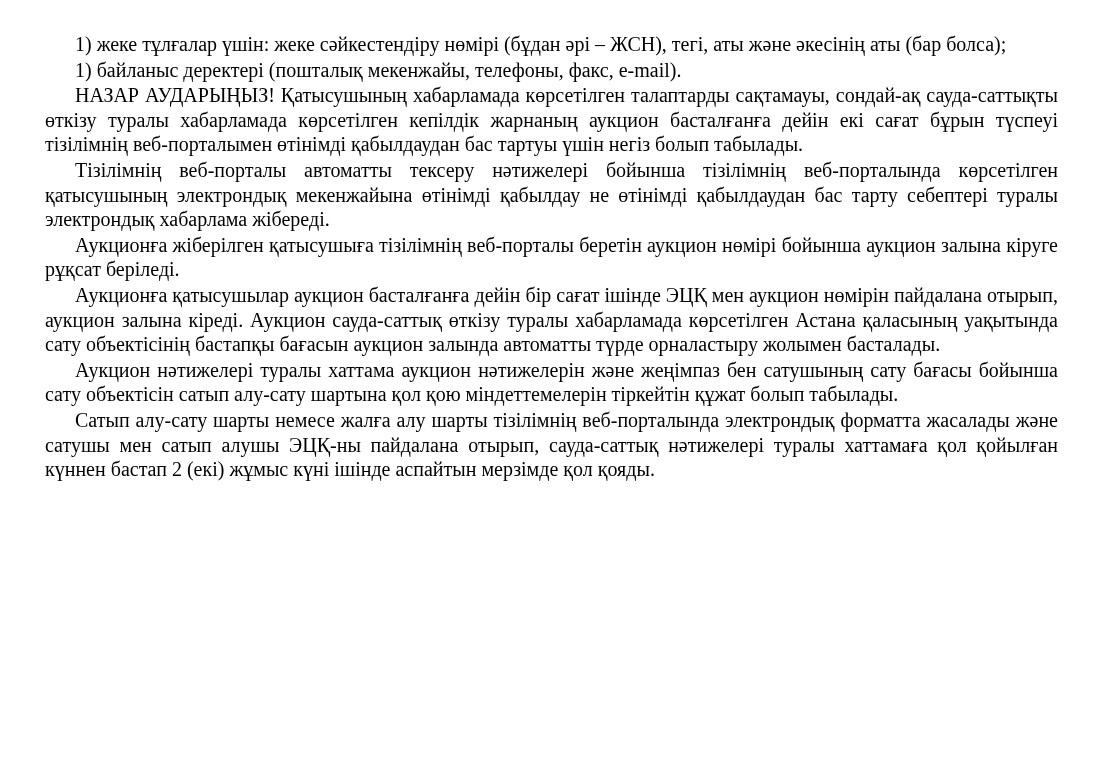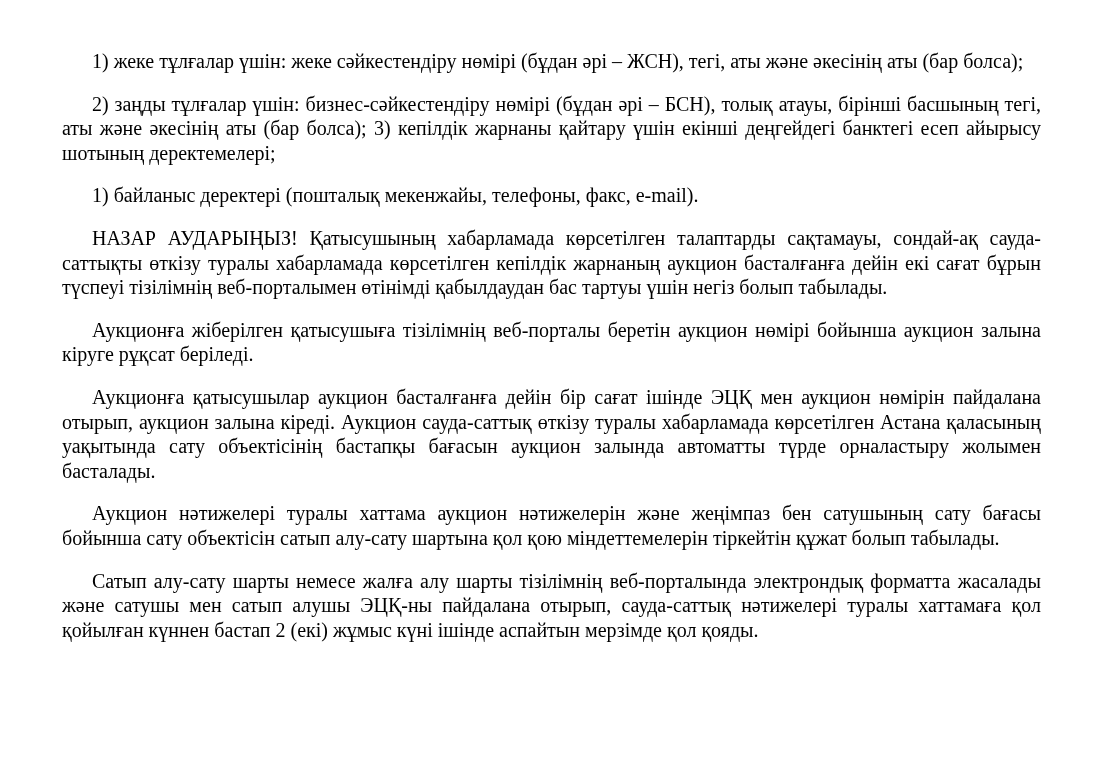--- a/index.html
+++ b/index.html
@@ -17,35 +17,35 @@
     width: 1097px;
     height: 773px;
     padding: 31px 38px 0 44px;
     background: #ffffff;
     color: #000000;
     font-family: "Liberation Serif", "DejaVu Serif", serif;
     font-size: 20px;
     line-height: 24.6px;
   }
   .page p {
-    margin: 18px;
+    margin: 1px;
     text-indent: 30px;
     text-align: justify;
   }
   .page p.attention {
   }
   .page .bold {
     font-weight: normal;
   }
 </style>
 </head>
 <body>
 
 <div class="page">
   <p>1) жеке тұлғалар үшін: жеке сәйкестендіру нөмірі (бұдан әрі – ЖСН), тегі, аты және әкесінің аты (бар болса);</p>
-  <p>2) заңды тұлғалар үшін: бизнес-сәйкестендіру нөмірі (бұдан әрі – БСН), толық атауы, бірінші басшының тегі, аты және әкесінің аты (бар болса); 3) кепілдік жарнаны қайтару үшін екінші деңгейдегі банктегі есеп айырысу шотының деректемелері;</p>
   <p>1) байланыс деректері (пошталық мекенжайы, телефоны, факс, e-mail).</p>
   <p class="attention">НАЗАР АУДАРЫҢЫЗ! Қатысушының хабарламада көрсетілген талаптарды сақтамауы, сондай-ақ сауда-саттықты өткізу туралы хабарламада көрсетілген кепілдік жарнаның аукцион басталғанға дейін екі сағат бұрын түспеуі тізілімнің веб-порталымен өтінімді қабылдаудан бас тартуы үшін негіз болып табылады.</p>
+  <p>Тізілімнің веб-порталы автоматты тексеру нәтижелері бойынша тізілімнің веб-порталында көрсетілген қатысушының электрондық мекенжайына өтінімді қабылдау не өтінімді қабылдаудан бас тарту себептері туралы электрондық хабарлама жібереді.</p>
   <p>Аукционға жіберілген қатысушыға тізілімнің веб-порталы беретін аукцион нөмірі бойынша аукцион залына кіруге рұқсат беріледі.</p>
   <p>Аукционға қатысушылар аукцион басталғанға дейін бір сағат ішінде ЭЦҚ мен аукцион нөмірін пайдалана отырып, аукцион залына кіреді. Аукцион сауда-саттық өткізу туралы хабарламада көрсетілген Астана қаласының уақытында сату объектісінің бастапқы бағасын аукцион залында автоматты түрде орналастыру жолымен басталады.</p>
   <p>Аукцион нәтижелері туралы хаттама аукцион нәтижелерін және жеңімпаз бен сатушының сату бағасы бойынша сату объектісін сатып алу-сату шартына қол қою міндеттемелерін тіркейтін құжат болып табылады.</p>
   <p><span>Сатып алу-сату шарты немесе жалға алу шарты тізілімнің веб-порталында электрондық форматта жасалады және сатушы мен сатып алушы ЭЦҚ-ны пайдалана отырып, сауда-саттық нәтижелері туралы хаттамаға қол қойылған күннен бастап </span><span class="bold">2 (екі)</span><span> жұмыс күні ішінде аспайтын мерзімде қол қояды.</span></p>
 </div>
 
 </body></html>

